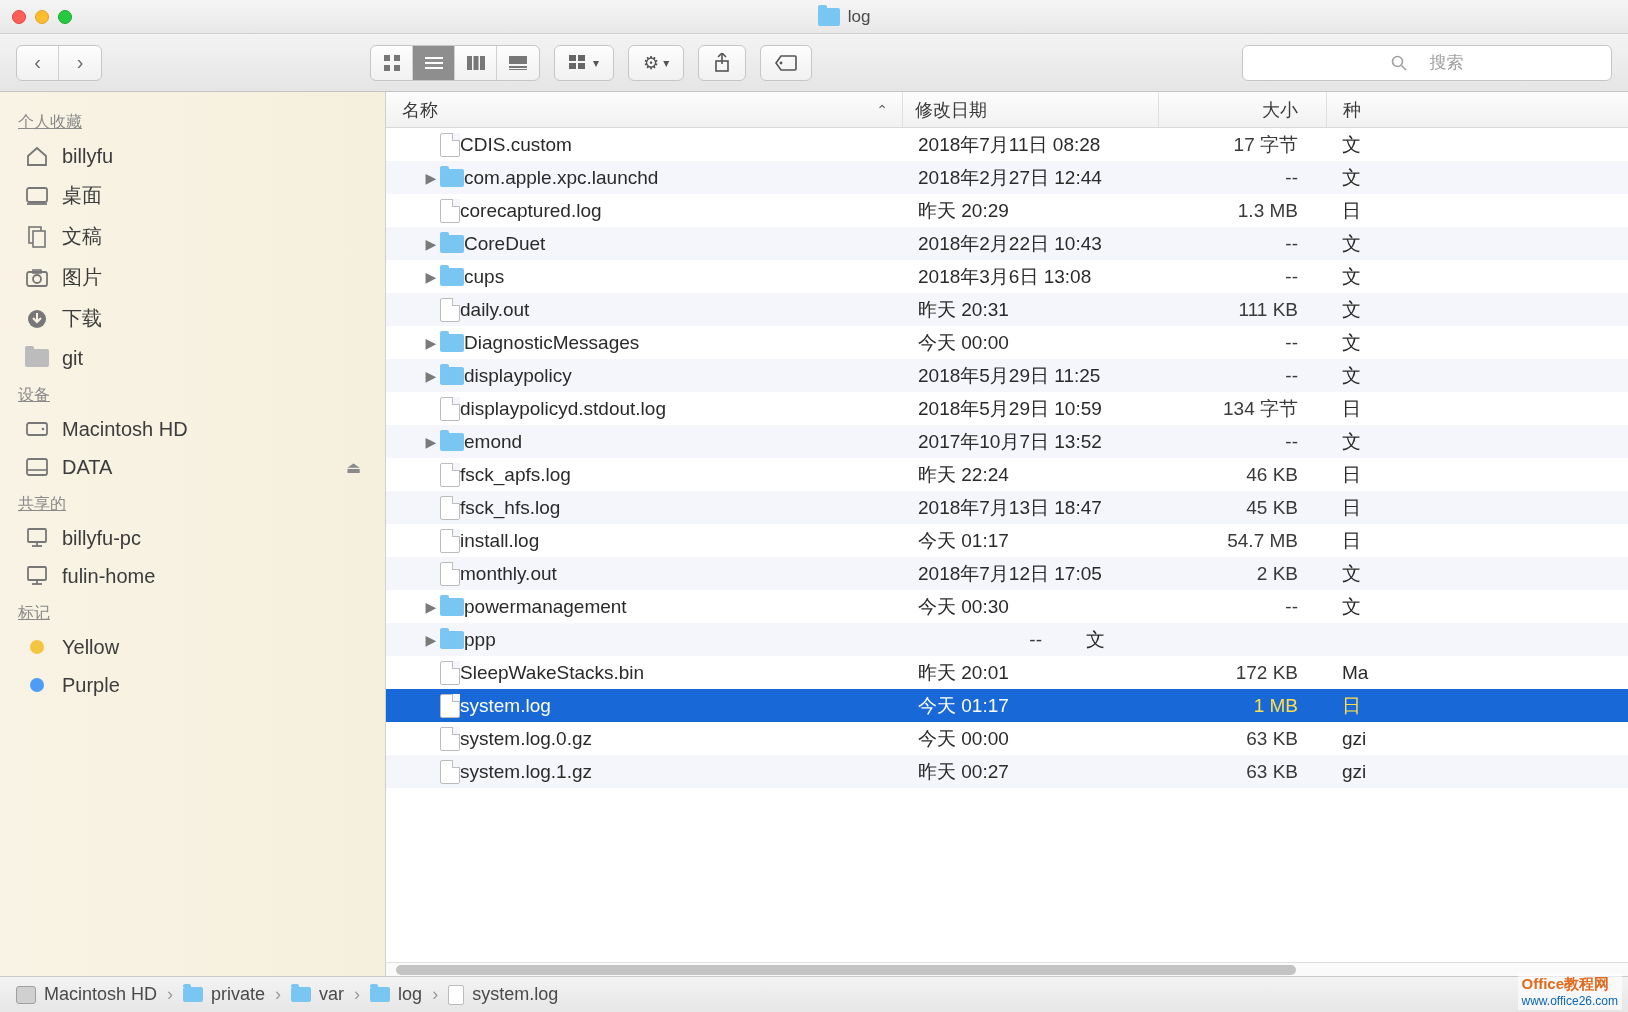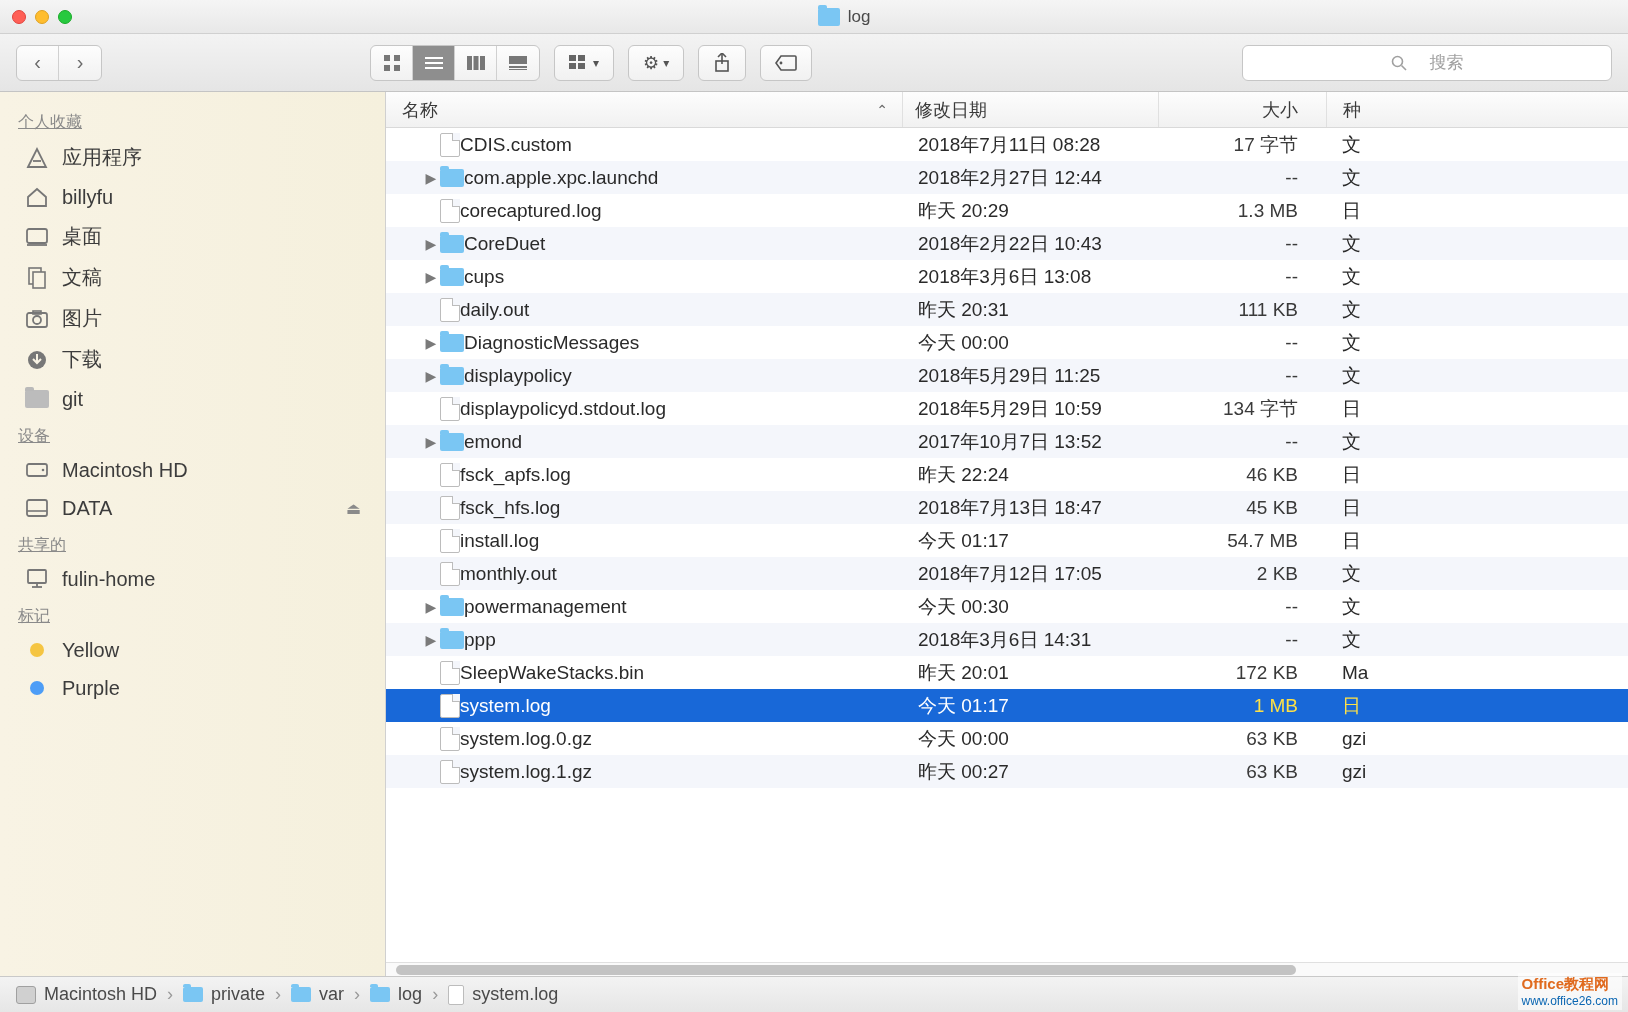--- a/index.html
+++ b/index.html
@@ -183,29 +183,20 @@
     <span>搜索</span>
   </div>
 </div>
 
 <div class="body">
   <div class="sidebar" id="sidebar">
       <div class="sb-head">个人收藏</div>
       <div class="sb-item">
         <span class="sb-icon">
           <svg width="24" height="22" viewBox="0 0 24 22">
-            <path d="M3 20 L12 2 L21 20 Z" fill="none" stroke="#777" stroke-width="1.8"></path>
-            <line x1="8" y1="14" x2="16" y2="14" stroke="#777" stroke-width="1.8"></line>
-          </svg>
-        </span>
-        <span>应用程序</span>
-      </div>
-      <div class="sb-item">
-        <span class="sb-icon">
-          <svg width="24" height="22" viewBox="0 0 24 22">
             <path d="M3 11 L12 3 L21 11 V20 H3 Z" fill="none" stroke="#777" stroke-width="1.8"></path>
           </svg>
         </span>
         <span>billyfu</span>
       </div>
       <div class="sb-item">
         <span class="sb-icon">
           <svg width="24" height="20" viewBox="0 0 24 20">
             <rect x="2" y="2" width="20" height="14" rx="2" fill="none" stroke="#777" stroke-width="1.8"></rect>
             <line x1="2" y1="18" x2="22" y2="18" stroke="#777" stroke-width="1.8"></line>
@@ -261,20 +252,30 @@
         <span class="sb-icon">
           <svg width="24" height="20" viewBox="0 0 24 20">
             <rect x="2" y="2" width="20" height="16" rx="2" fill="none" stroke="#777" stroke-width="1.8"></rect>
             <line x1="2" y1="13" x2="22" y2="13" stroke="#777" stroke-width="1.6"></line>
           </svg>
         </span>
         <span>DATA</span>
         <span class="eject">⏏</span>
       </div>
       <div class="sb-head">共享的</div>
+      <div class="sb-item">
+        <span class="sb-icon">
+          <svg width="24" height="22" viewBox="0 0 24 22">
+            <rect x="3" y="2" width="18" height="13" rx="1" fill="none" stroke="#777" stroke-width="1.8"></rect>
+            <line x1="7" y1="19" x2="17" y2="19" stroke="#777" stroke-width="1.8"></line>
+            <line x1="12" y1="15" x2="12" y2="19" stroke="#777" stroke-width="1.8"></line>
+          </svg>
+        </span>
+        <span>billyfu-pc</span>
+      </div>
       <div class="sb-item">
         <span class="sb-icon">
           <svg width="24" height="22" viewBox="0 0 24 22">
             <rect x="3" y="2" width="18" height="13" rx="1" fill="none" stroke="#777" stroke-width="1.8"></rect>
             <line x1="7" y1="19" x2="17" y2="19" stroke="#777" stroke-width="1.8"></line>
             <line x1="12" y1="15" x2="12" y2="19" stroke="#777" stroke-width="1.8"></line>
           </svg>
         </span>
         <span>fulin-home</span>
       </div>
@@ -475,21 +476,20 @@
           <div class="c-size">--</div>
           <div class="c-kind">文</div>
         </div>
         <div class="row">
           <div class="c-name">
             <span class="indent"></span>
             <span class="disclosure">▶</span>
             <span class="fold-ico"></span>
             <span>ppp</span>
           </div>
-          <div class="c-date">2018年3月6日 14:31</div>
           <div class="c-size">--</div>
           <div class="c-kind">文</div>
         </div>
         <div class="row">
           <div class="c-name">
             <span class="indent"></span>
             <span class="disclosure"></span>
             <span class="file-ico"></span>
             <span>SleepWakeStacks.bin</span>
           </div>

